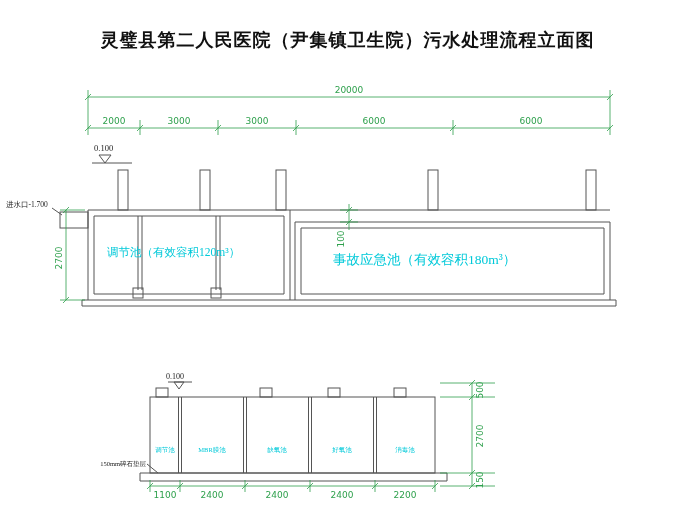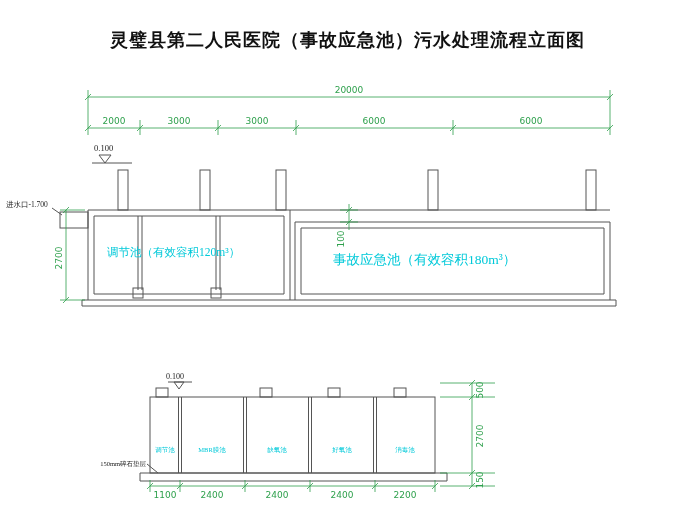--- a/index.html
+++ b/index.html
@@ -13,21 +13,21 @@
   .dimtext{ fill:var(--dim); font-size:9px; font-family:"DejaVu Sans", sans-serif; }
   .tline  { stroke:var(--line); stroke-width:1; fill:none; }
   .cyan   { fill:var(--label); font-family:"Liberation Serif", serif; }
   .black  { fill:#222; font-family:"Liberation Serif", serif; }
 </style>
 </head>
 <body>
 
 <div class="page">
 
-  <div class="title">灵璧县第二人民医院（事故应急池）污水处理流程立面图</div>
+  <div class="title">灵璧县第二人民医院（尹集镇卫生院）污水处理流程立面图</div>
 
   <svg width="695" height="519" viewBox="0 0 695 519">
 
     <g>
 
       <g>
         <path class="dim" d="M88,97H610"></path>
         <path class="dim" d="M88,128H610"></path>
         <path class="dim" d="M88,90V135 M610,90V135 M140,120V135 M218,120V135 M296,120V135 M453,120V135"></path>
         <path class="dim" d="M85,100l6,-6 M607,100l6,-6"></path>

